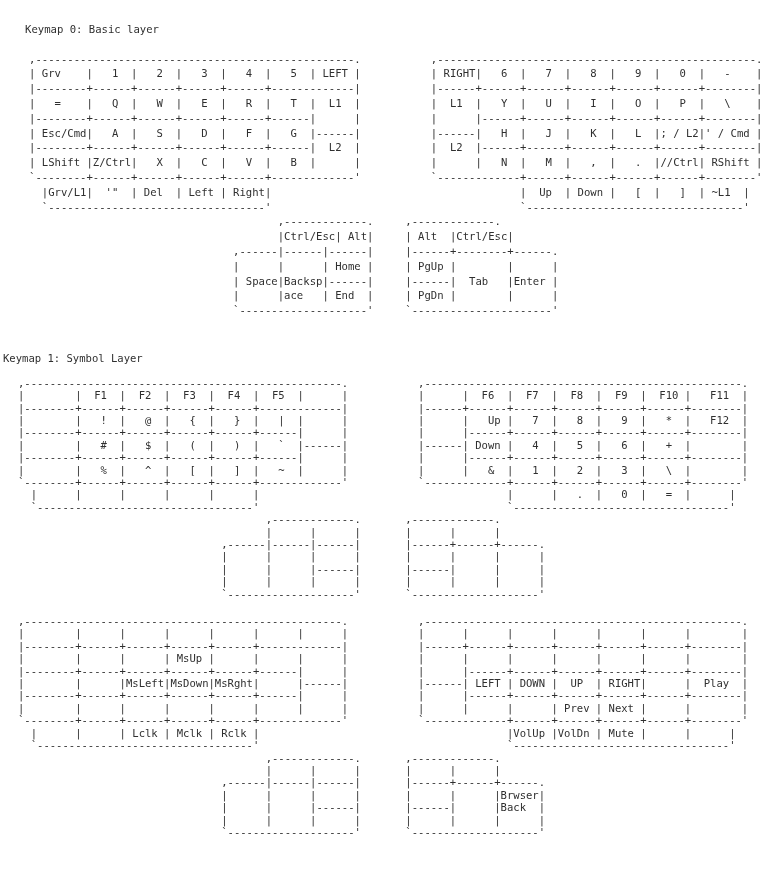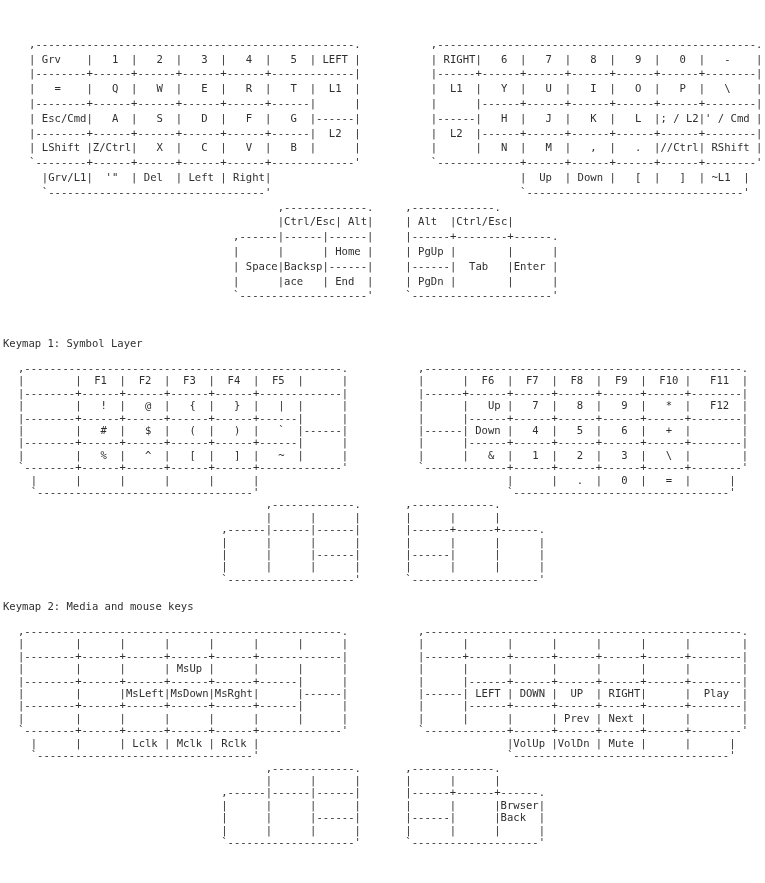--- a/index.html
+++ b/index.html
@@ -41,20 +41,21 @@
   .keymap-2 { margin-top: 15px; }
   .keymap-1 .title, .keymap-2 .title { margin-left: 3px; }
   .keymap-1 pre,   .keymap-2 pre     { margin: 12.4px 0 0 18px; }
 </style>
 </head>
 <body>
 
 <div class="doc">
 
   <section class="keymap keymap-0">
+    <div class="title">Keymap 0: Basic layer</div>
     <pre class="art">,--------------------------------------------------.           ,--------------------------------------------------.
 | Grv    |   1  |   2  |   3  |   4  |   5  | LEFT |           | RIGHT|   6  |   7  |   8  |   9  |   0  |   -    |
 |--------+------+------+------+------+-------------|           |------+------+------+------+------+------+--------|
 |   =    |   Q  |   W  |   E  |   R  |   T  |  L1  |           |  L1  |   Y  |   U  |   I  |   O  |   P  |   \    |
 |--------+------+------+------+------+------|      |           |      |------+------+------+------+------+--------|
 | Esc/Cmd|   A  |   S  |   D  |   F  |   G  |------|           |------|   H  |   J  |   K  |   L  |; / L2|' / Cmd |
 |--------+------+------+------+------+------|  L2  |           |  L2  |------+------+------+------+------+--------|
 | LShift |Z/Ctrl|   X  |   C  |   V  |   B  |      |           |      |   N  |   M  |   ,  |   .  |//Ctrl| RShift |
 `--------+------+------+------+------+-------------'           `-------------+------+------+------+------+--------'
   |Grv/L1|  '"  | Del  | Left | Right|                                       |  Up  | Down |   [  |   ]  | ~L1  |
@@ -84,21 +85,20 @@
                                        ,-------------.       ,-------------.
                                        |      |      |       |      |      |
                                 ,------|------|------|       |------+------+------.
                                 |      |      |      |       |      |      |      |
                                 |      |      |------|       |------|      |      |
                                 |      |      |      |       |      |      |      |
                                 `--------------------'       `--------------------'</pre>
   </section>
 
   <section class="keymap keymap-2">
-    <div class="title">Keymap 2: Media and mouse keys</div>
     <pre class="art">,--------------------------------------------------.           ,--------------------------------------------------.
 |        |      |      |      |      |      |      |           |      |      |      |      |      |      |        |
 |--------+------+------+------+------+-------------|           |------+------+------+------+------+------+--------|
 |        |      |      | MsUp |      |      |      |           |      |      |      |      |      |      |        |
 |--------+------+------+------+------+------|      |           |      |------+------+------+------+------+--------|
 |        |      |MsLeft|MsDown|MsRght|      |------|           |------| LEFT | DOWN |  UP  | RIGHT|      |  Play  |
 |--------+------+------+------+------+------|      |           |      |------+------+------+------+------+--------|
 |        |      |      |      |      |      |      |           |      |      |      | Prev | Next |      |        |
 `--------+------+------+------+------+-------------'           `-------------+------+------+------+------+--------'
   |      |      | Lclk | Mclk | Rclk |                                       |VolUp |VolDn | Mute |      |      |

